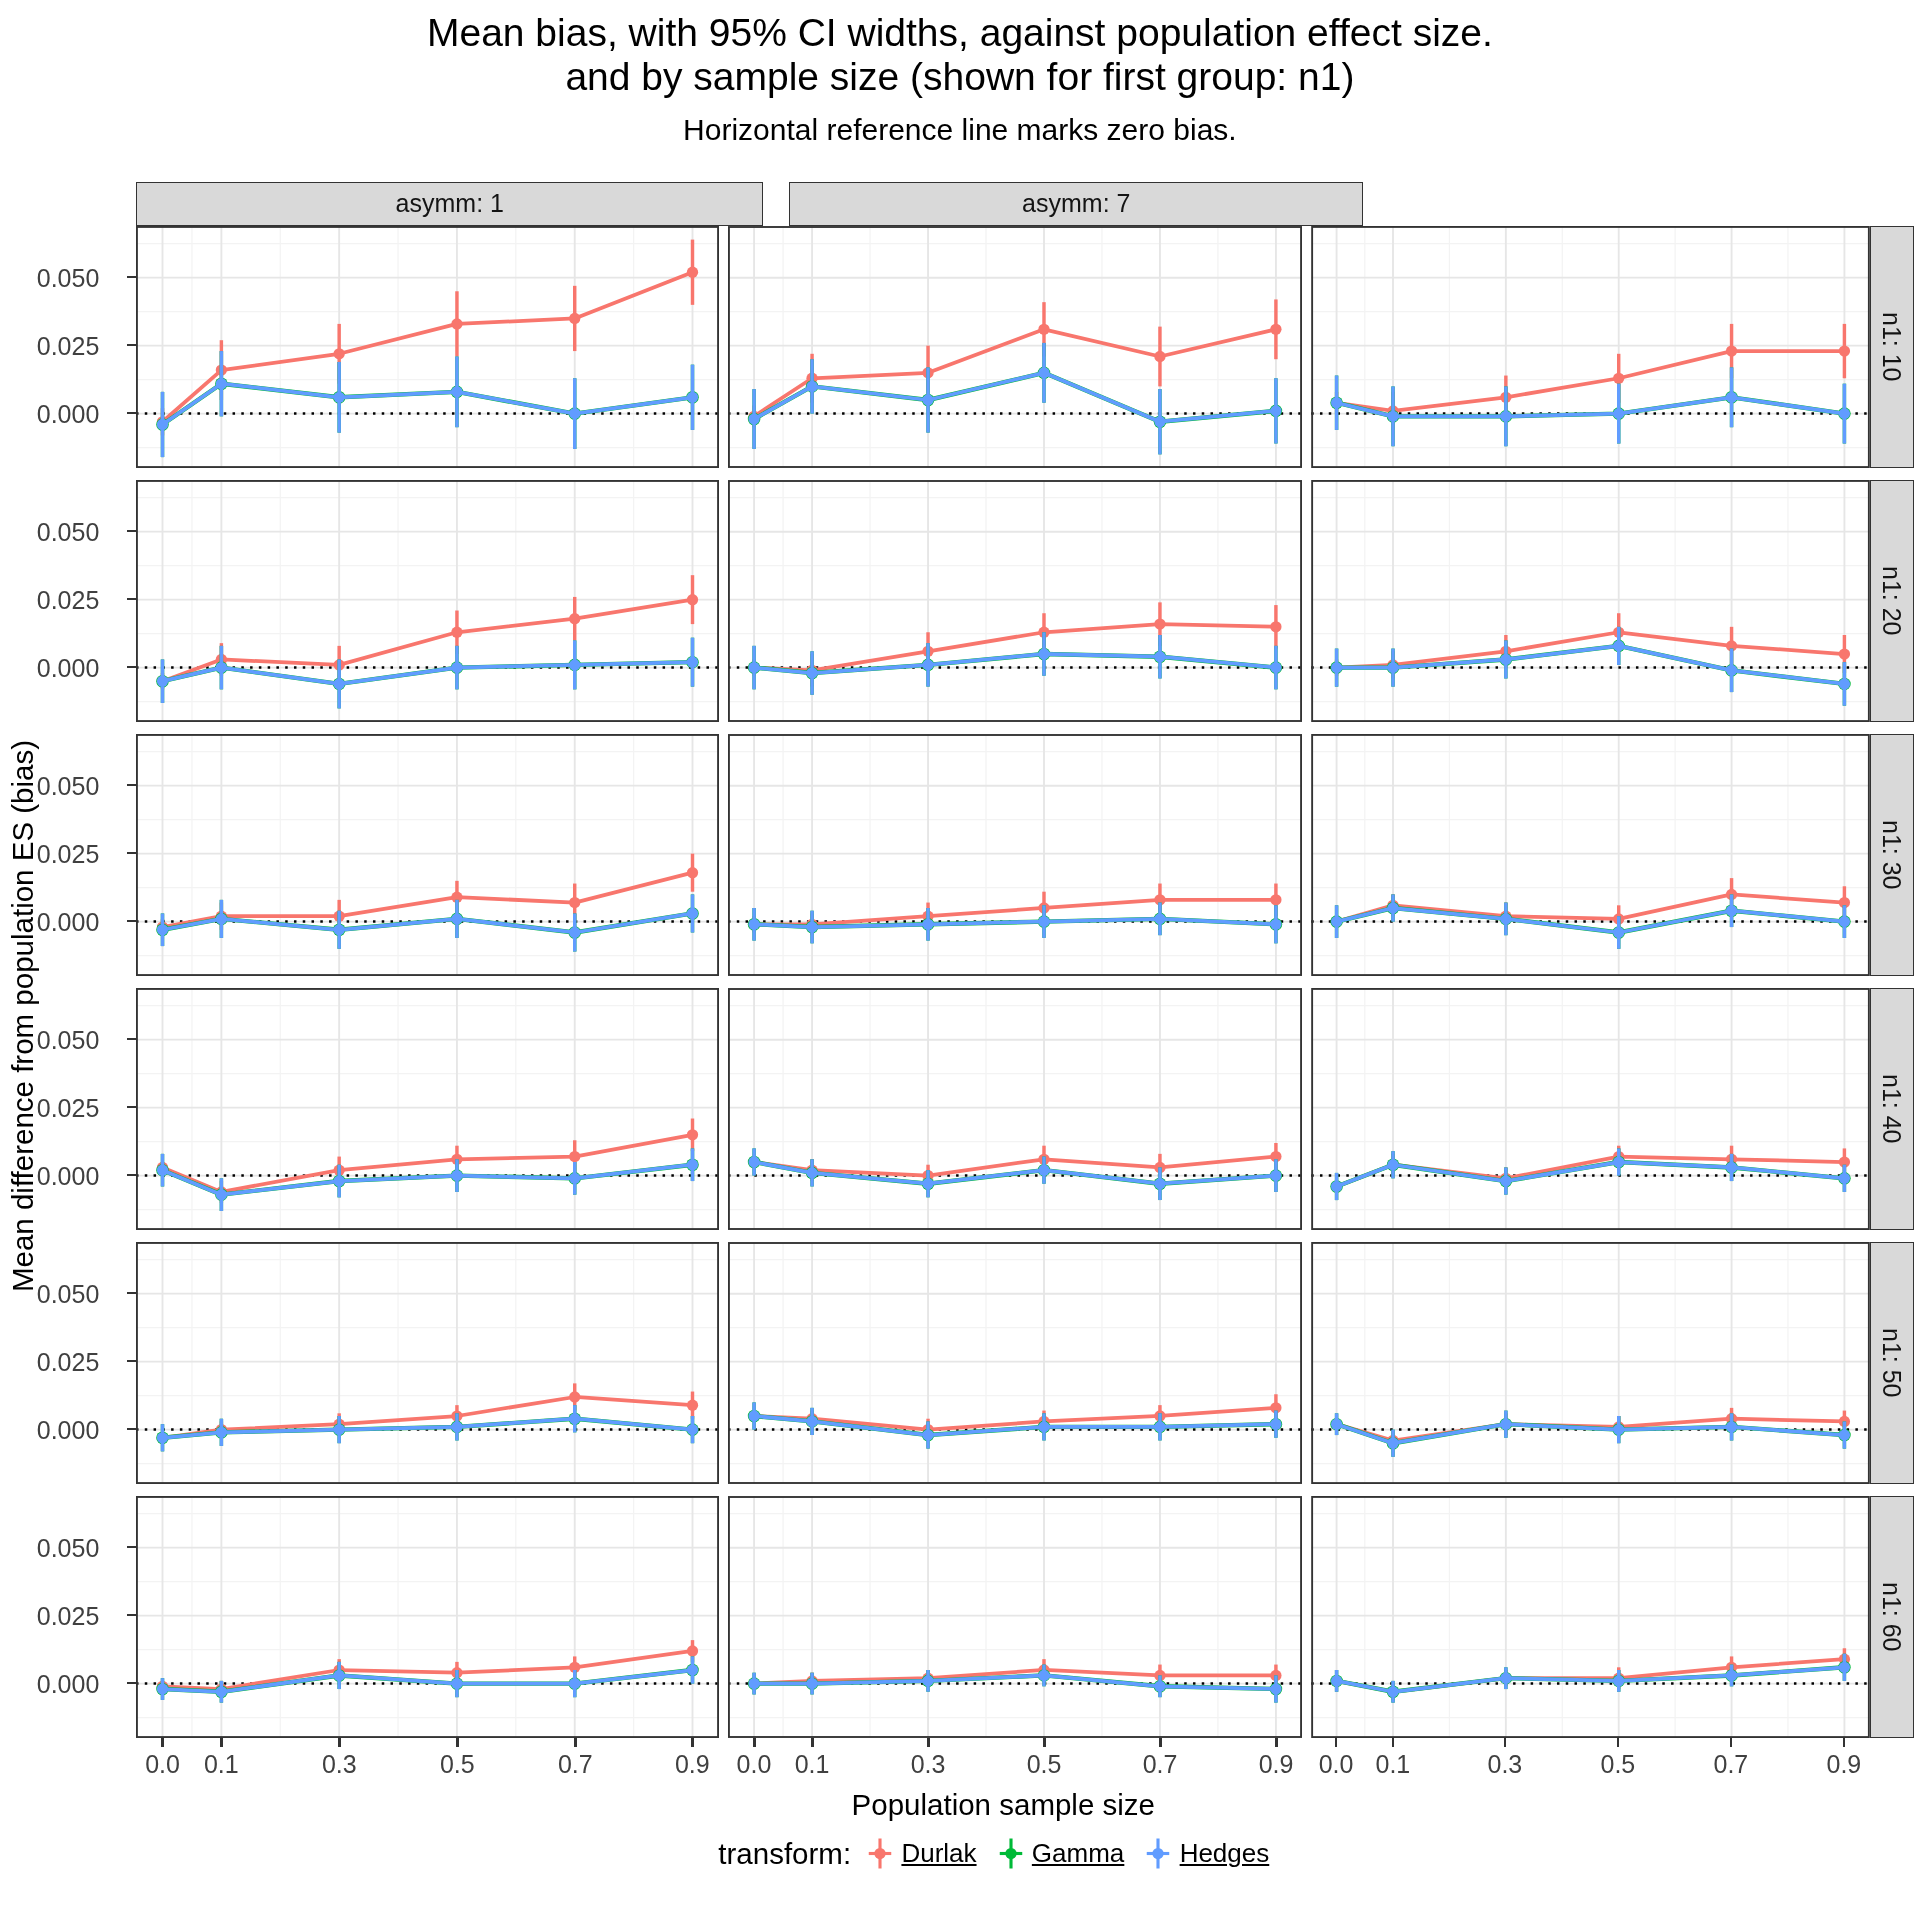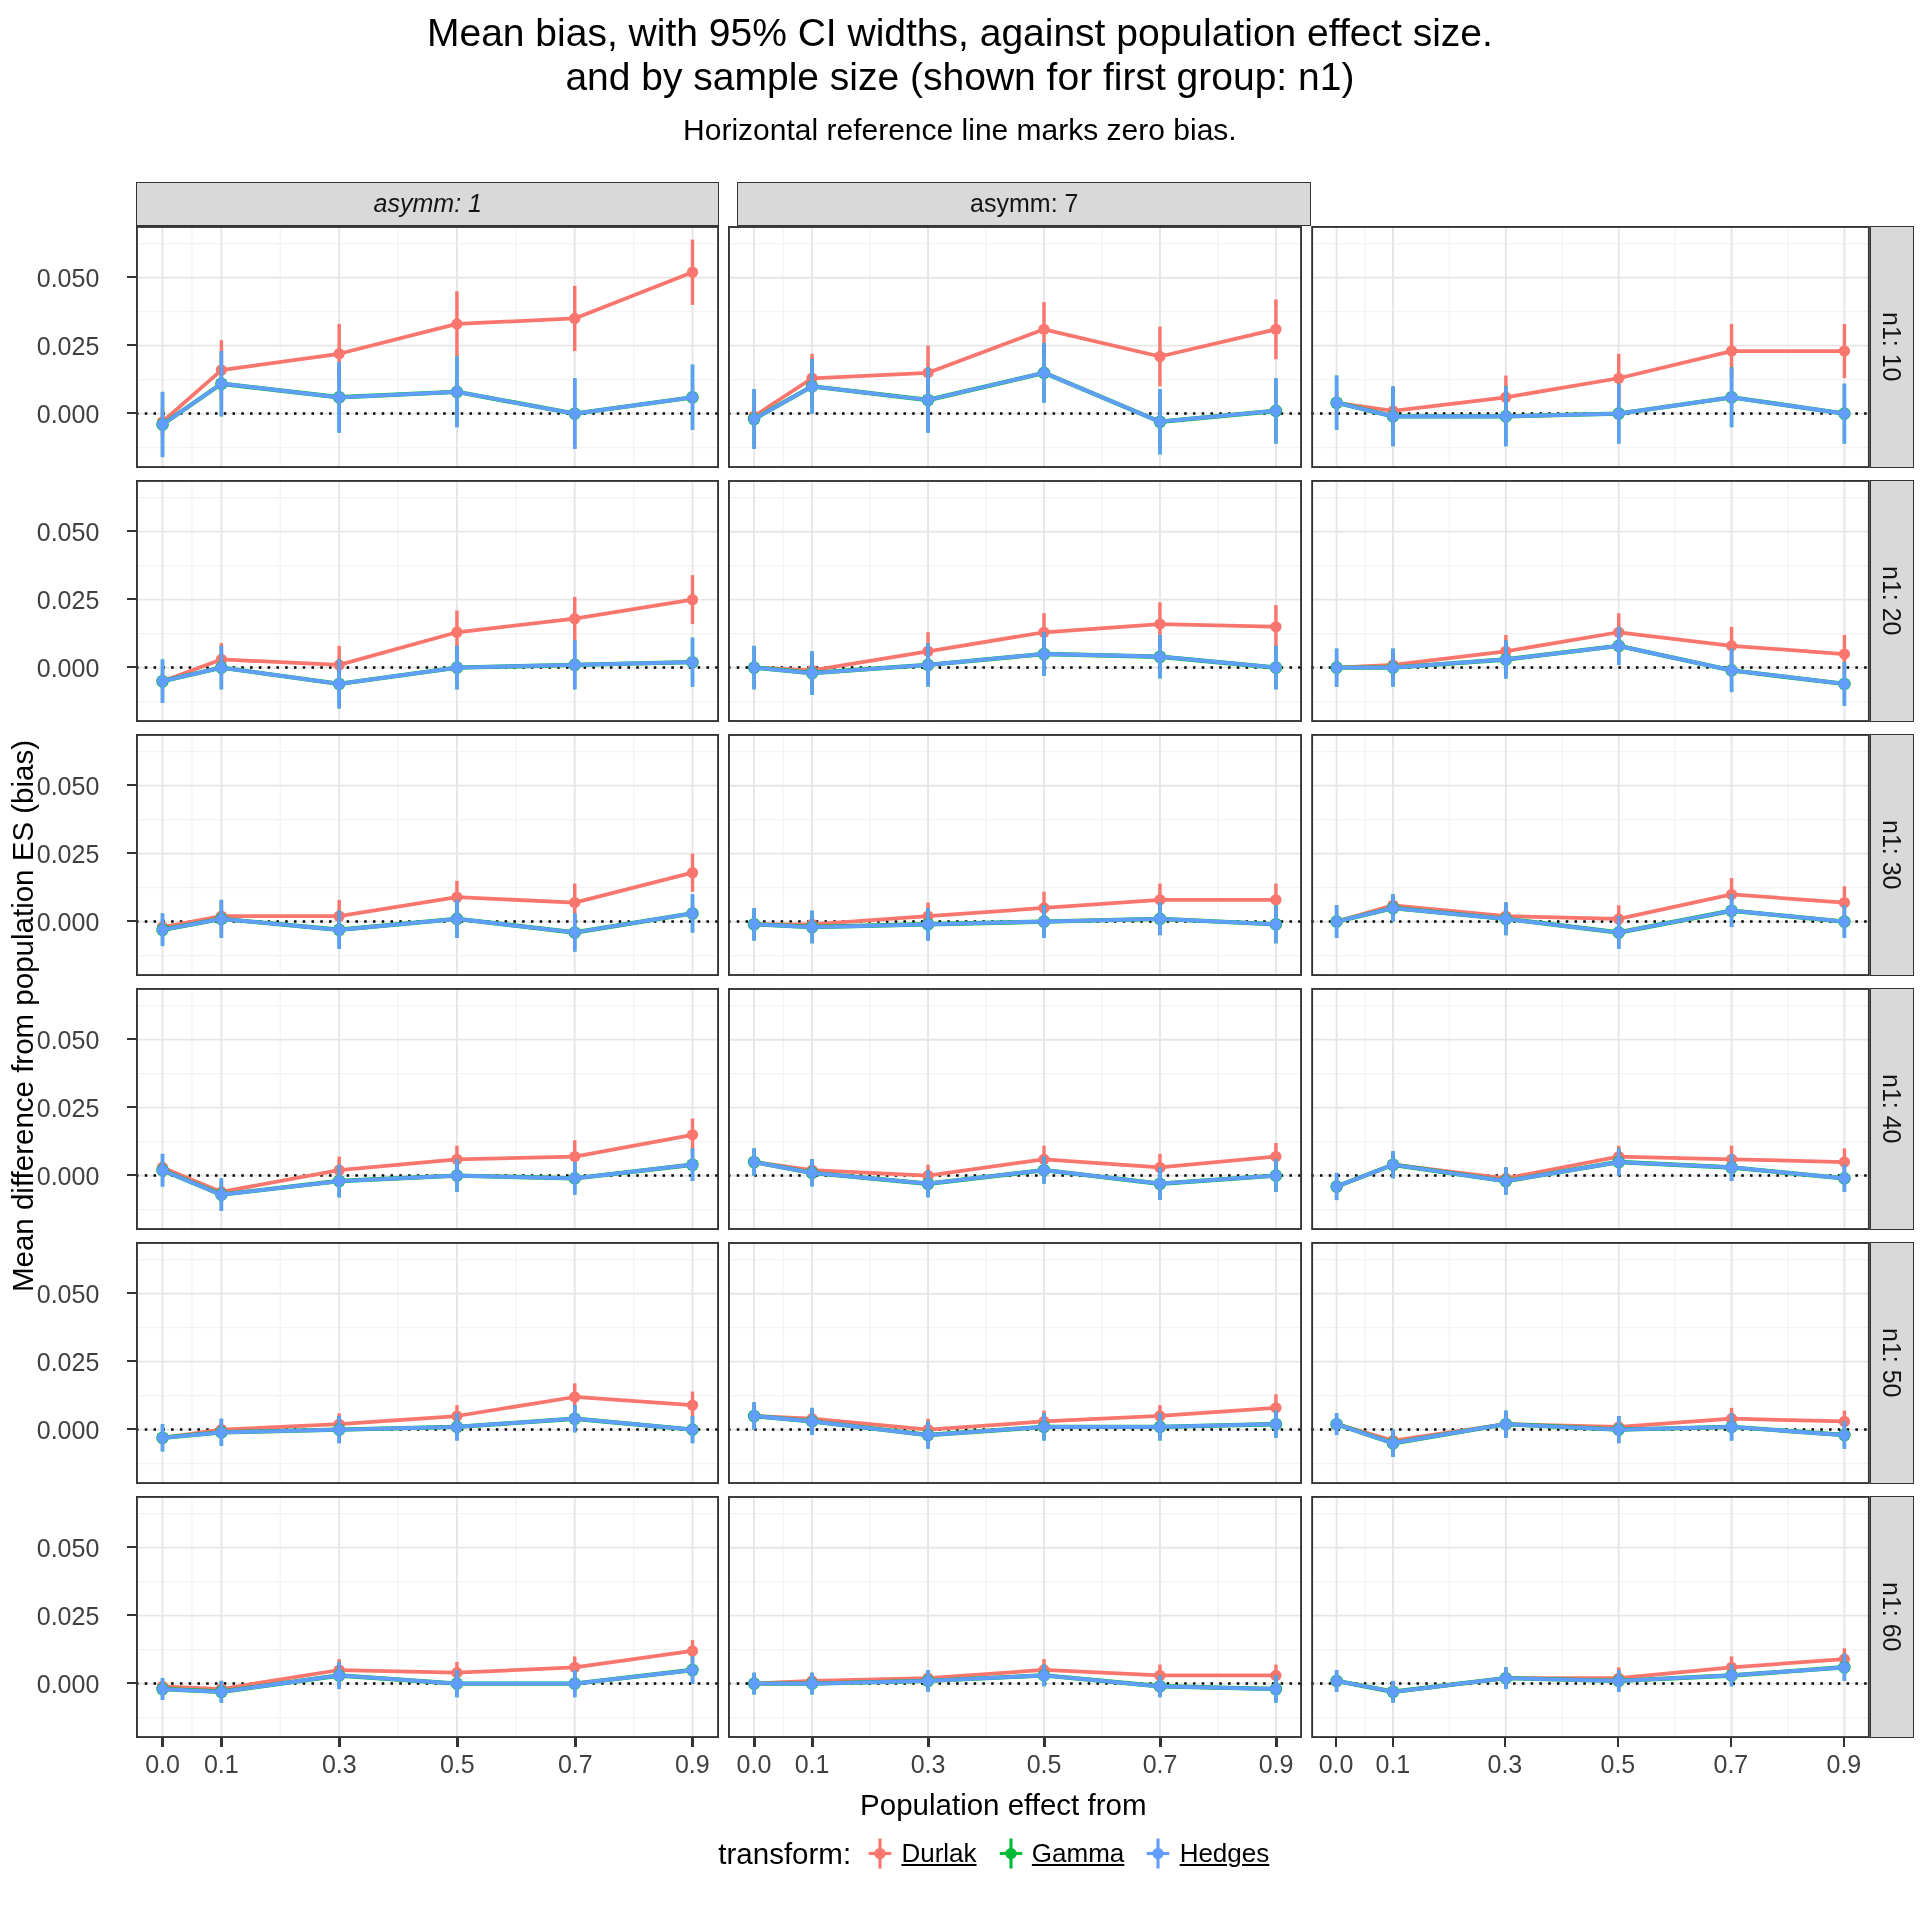--- a/index.html
+++ b/index.html
@@ -40,21 +40,21 @@
     <div class="title-line">Mean bias, with 95% CI widths, against population effect size.</div>
     <div class="title-line">and by sample size (shown for first group: n1)</div>
     <div class="subtitle">Horizontal reference line marks zero bias.</div>
   </div>
 
   <div class="y-axis-title">Mean difference from population ES (bias)</div>
 
   <div id="chart-grid">
       <div class="chart-row">
         <div class="spacer" style="width: 130px;"></div>
-        <div class="col-strip" style="width: 583px; margin-right: 18px; font-style: italic;">asymm: 1</div>
+        <div class="col-strip" style="width: 627px; margin-right: 26px;">asymm: 1</div>
         <div class="col-strip" style="width: 574px; margin-right: 8.8px;">asymm: 7</div>
         <div class="spacer" style="width: 44px;"></div>
       </div>
       <div class="chart-row" style="margin-bottom: 12px;">
         <div class="ytick-cell" style="width: 130px; height: 242px;">
           <div class="ytick-label" style="top: 37px;">0.050</div>
           <div class="ytick-mark" style="top: 50px;"></div>
           <div class="ytick-label" style="top: 105px;">0.025</div>
           <div class="ytick-mark" style="top: 118px;"></div>
           <div class="ytick-label" style="top: 173px;">0.000</div>
@@ -1395,21 +1395,21 @@
           <div class="xtick-mark" style="left: 419px;"></div>
           <div class="xtick-label" style="left: 392px;">0.7</div>
           <div class="xtick-mark" style="left: 532px;"></div>
           <div class="xtick-label" style="left: 505px;">0.9</div>
         </div>
         <div class="spacer" style="width: 44px;"></div>
       </div>
     </div>
 
   <div class="below-area">
-    <div class="x-title">Population effect from</div>
+    <div class="x-title">Population sample size</div>
     <div class="legend">
       <span class="legend-title">transform:</span>
       <span id="legend-items">
           <span class="legend-item">
             <svg width="30" height="35" viewBox="0 0 48 56">
               <line x1="24" x2="24" y1="4" y2="52" stroke="#F8766D" stroke-width="5"></line>
               <line x1="6" x2="42" y1="28" y2="28" stroke="#F8766D" stroke-width="5"></line>
               <circle cx="24" cy="28" r="9" fill="#F8766D"></circle>
             </svg>
             <span class="legend-label">Durlak</span>

